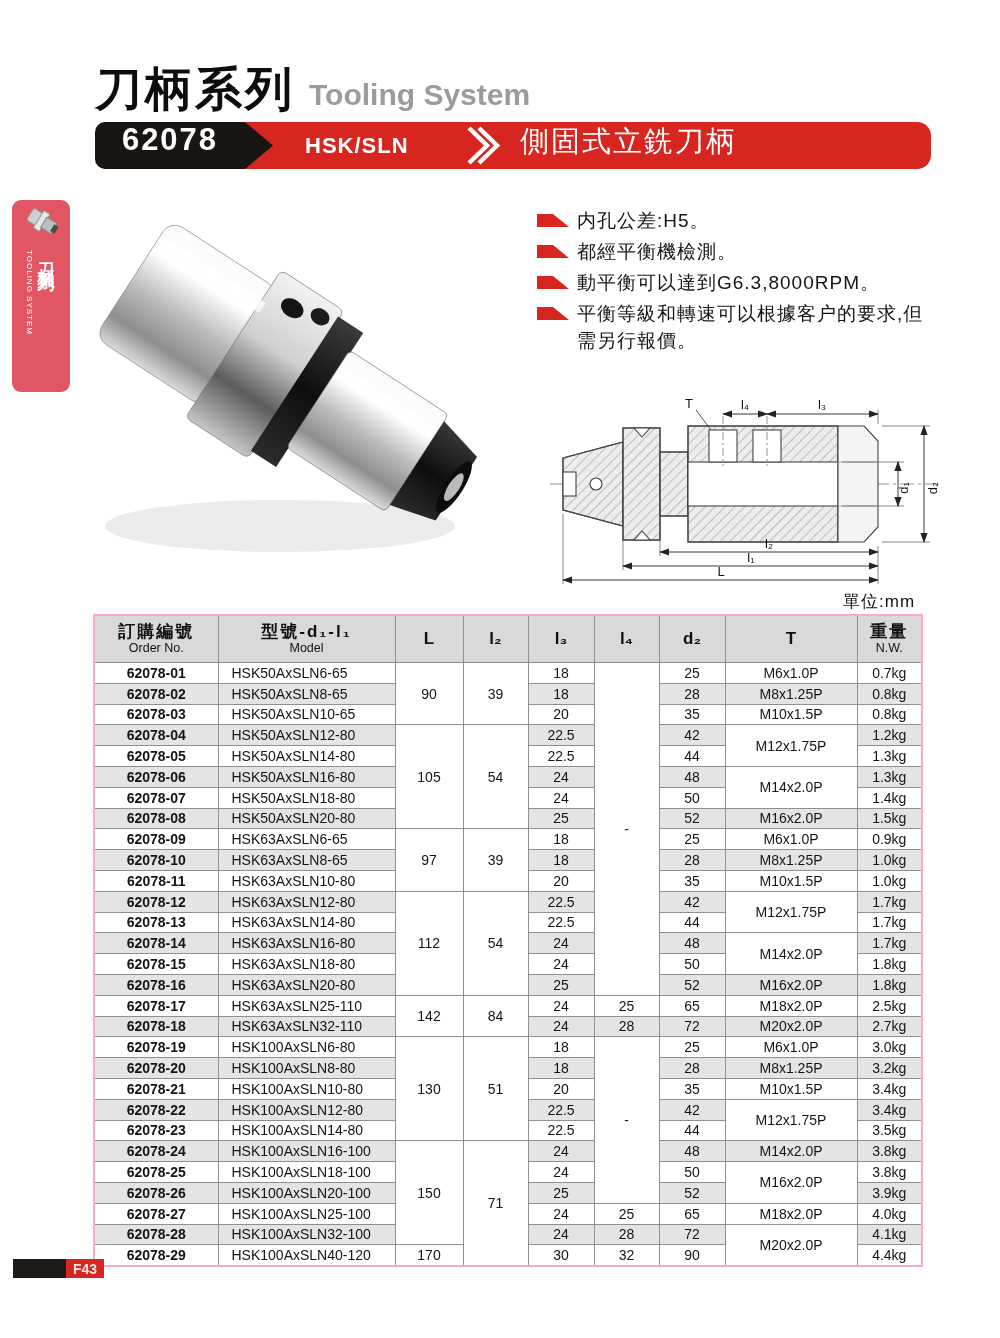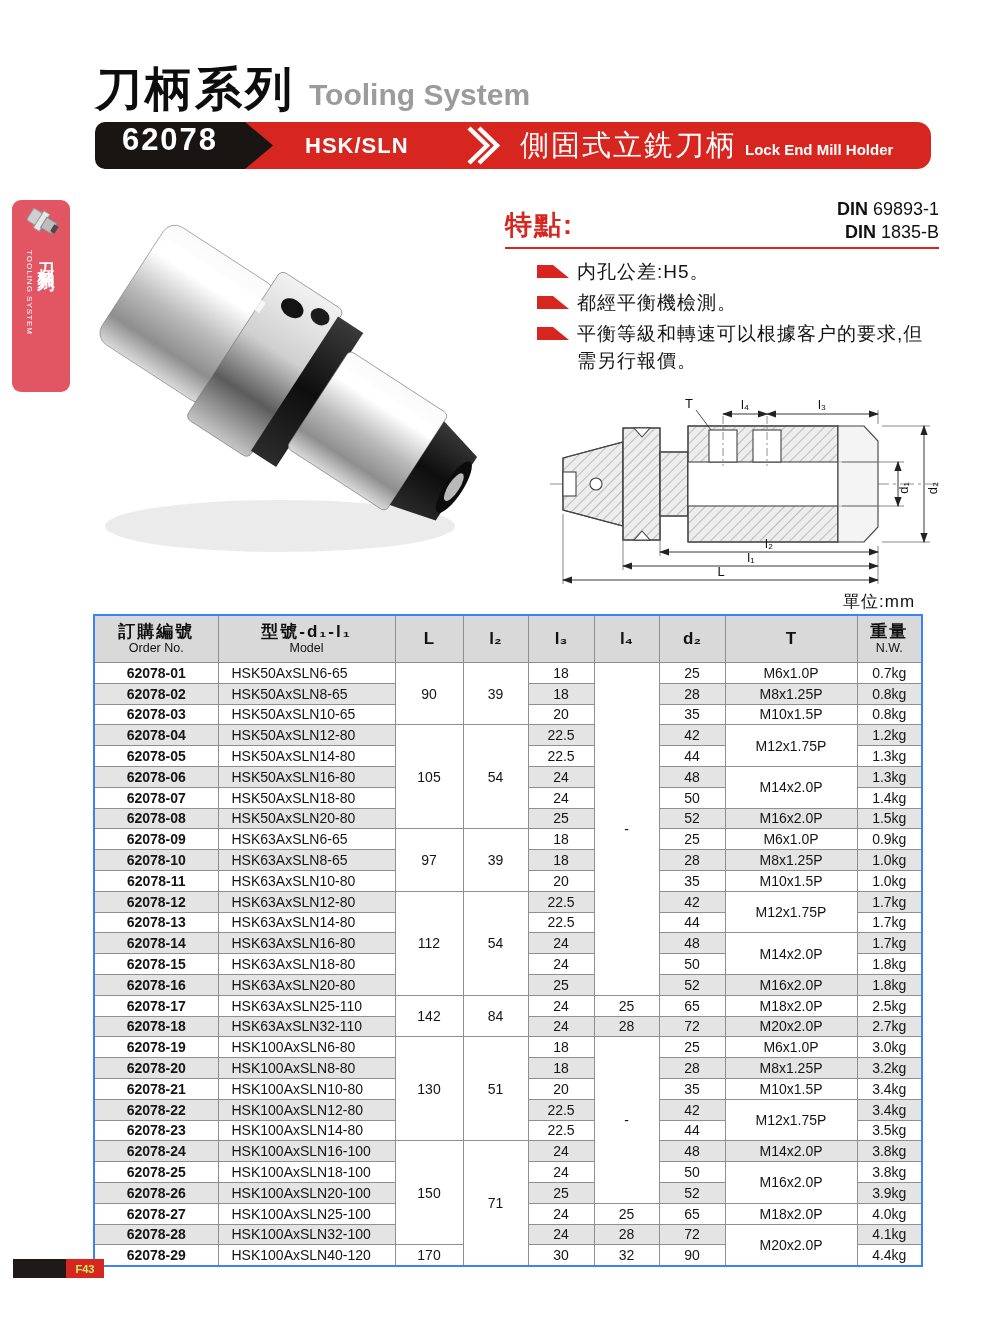--- a/index.html
+++ b/index.html
@@ -12,21 +12,21 @@
   #title-en{font-size:30px;font-weight:bold;color:#9b9b9b;margin-left:14px;}
 
   
   #banner{left:95px;top:122px;width:836px;height:47px;}
   #banner-red{position:absolute;left:148px;top:0;right:0;height:100%;background:#d7261f;border-radius:0 14px 14px 0;}
   #banner-black{position:absolute;left:0;top:0;width:150px;height:100%;background:#191512;border-radius:10px 0 0 10px;display:flex;align-items:flex-start;justify-content:center;}
   #banner-black-arrow{position:absolute;left:150px;top:0;width:28px;height:100%;background:#191512;clip-path:polygon(0 0,100% 50%,0 100%);}
   #banner-code{color:#fff;font-size:31px;font-weight:bold;letter-spacing:2px;}
   #banner-series{position:absolute;left:210px;top:0;height:100%;display:flex;align-items:center;color:#fff;font-size:22px;font-weight:bold;letter-spacing:1px;}
   #banner-sep{position:absolute;left:368px;top:2px;}
-  #banner-title{position:absolute;left:425px;top:0;height:100%;display:flex;align-items:center;color:#fff;white-space:nowrap;}
+  #banner-title{position:absolute;left:425px;top:0;height:100%;display:flex;align-items:center;color:#fff;white-space:nowrap;flex-direction:column;}
   #banner-title-zh{font-size:29px;letter-spacing:2px;}
   #banner-title-en{font-size:15px;font-weight:bold;margin-left:8px;padding-top:8px;}
 
   
   #side-tab{left:12px;top:200px;width:58px;height:192px;background:#e25663;border-radius:9px;display:flex;flex-direction:column;align-items:center;}
   #side-tab-texts{display:flex;flex-direction:row;margin-top:4px;}
   .vtext{writing-mode:vertical-rl;color:#fff;}
   #side-tab-en{font-size:8px;letter-spacing:1px;margin-right:1px;}
   #side-tab-zh{font-size:17px;font-weight:bold;letter-spacing:4px;}
 
@@ -42,37 +42,37 @@
 
   
   #photo{left:80px;top:196px;}
 
   
   #diagram{left:538px;top:396px;}
   #units-note{left:843px;top:590px;font-size:17px;color:#111;letter-spacing:1px;}
 
   
   #spec-table-wrap{left:93px;top:614px;}
-  table{border-collapse:collapse;table-layout:fixed;width:828px;border:2px solid #3b82f6;background:#fff;}
+  table{border-collapse:collapse;table-layout:fixed;width:828px;border:2px solid #f9a8d4;background:#fff;}
   col.c1{width:124px;}col.c2{width:177px;}col.c3{width:68px;}col.c4{width:65px;}
   col.c5{width:66px;}col.c6{width:65px;}col.c7{width:66px;}col.c8{width:132px;}col.c9{width:65px;}
   th,td{border:1px solid #8f8f8f;text-align:center;vertical-align:middle;padding:0;white-space:nowrap;overflow:hidden;}
   thead th{background:#d9d9d9;height:46px;font-weight:bold;color:#111;}
   .th-zh{font-size:17px;letter-spacing:2px;line-height:1.15;}
   .th-en{font-size:12.5px;font-weight:normal;line-height:1.1;}
   .th-one{font-size:17px;}
   tbody td{height:19.8px;font-size:14px;color:#141414;}
   td.c-no{font-weight:bold;}
   td.c-model{text-align:left;padding-left:13px;}
   td.stripe{background:#e4e4e4;}
   td.merged{background:#fff;}
 
   
   #footer-bar{left:13px;top:1259px;width:53px;height:19px;background:#1d1a17;}
-  #footer-page{left:66px;top:1259px;width:38px;height:19px;background:#d7261f;color:#bef264;font-size:11px;font-weight:bold;display:flex;align-items:center;justify-content:center;}
+  #footer-page{left:66px;top:1259px;width:38px;height:19px;background:#d7261f;color:#e5e5e5;font-size:14px;font-weight:bold;display:flex;align-items:center;justify-content:center;}
 
   svg text{font-family:"Liberation Sans",sans-serif;}
 </style>
 </head>
 <body>
 
 <div class="abs" id="page-title">
   <span id="title-zh">刀柄系列</span><span id="title-en">Tooling System</span>
 </div>
 
@@ -139,35 +139,32 @@
     <rect x="31" y="-58" width="118" height="116" rx="5" fill="url(#steelV)" stroke="#6f6f6f" stroke-width="0.6"></rect>
     <polygon points="149,-50 196,-38 196,38 149,50" fill="url(#darkV)"></polygon>
     <ellipse cx="193" cy="0" rx="9" ry="30" fill="#0c0c0c"></ellipse>
     <ellipse cx="193" cy="0" rx="5.5" ry="16" fill="#b9b9b9"></ellipse>
     <rect x="-185" y="-52" width="120" height="12" fill="#ffffff" opacity="0.75"></rect>
     <rect x="36" y="-40" width="108" height="9" fill="#ffffff" opacity="0.7"></rect>
   </g>
 </svg>
 
 <div class="abs" id="features">
-  <div id="features-head">
-    <span id="features-title">特點:</span>
-    <span id="features-standards">
-      <span><span class="std-label">DIN</span> <span>69893-1</span></span><br>
-      <span><span class="std-label">DIN</span> <span>1835-B</span></span>
-    </span>
-  </div>
   <ul id="feature-list">
       <li>
         <span class="tri"></span>
         <span>内孔公差:H5。</span>
       </li>
       <li>
         <span class="tri"></span>
         <span>都經平衡機檢測。</span>
+      </li>
+      <li>
+        <span class="tri"></span>
+        <span>動平衡可以達到G6.3,8000RPM。</span>
       </li>
       <li>
         <span class="tri"></span>
         <span>平衡等級和轉速可以根據客户的要求,但需另行報價。</span>
       </li>
     </ul>
 </div>
 
 <svg class="abs" id="diagram" width="424" height="199" viewBox="0 0 424 199">
   <defs>

